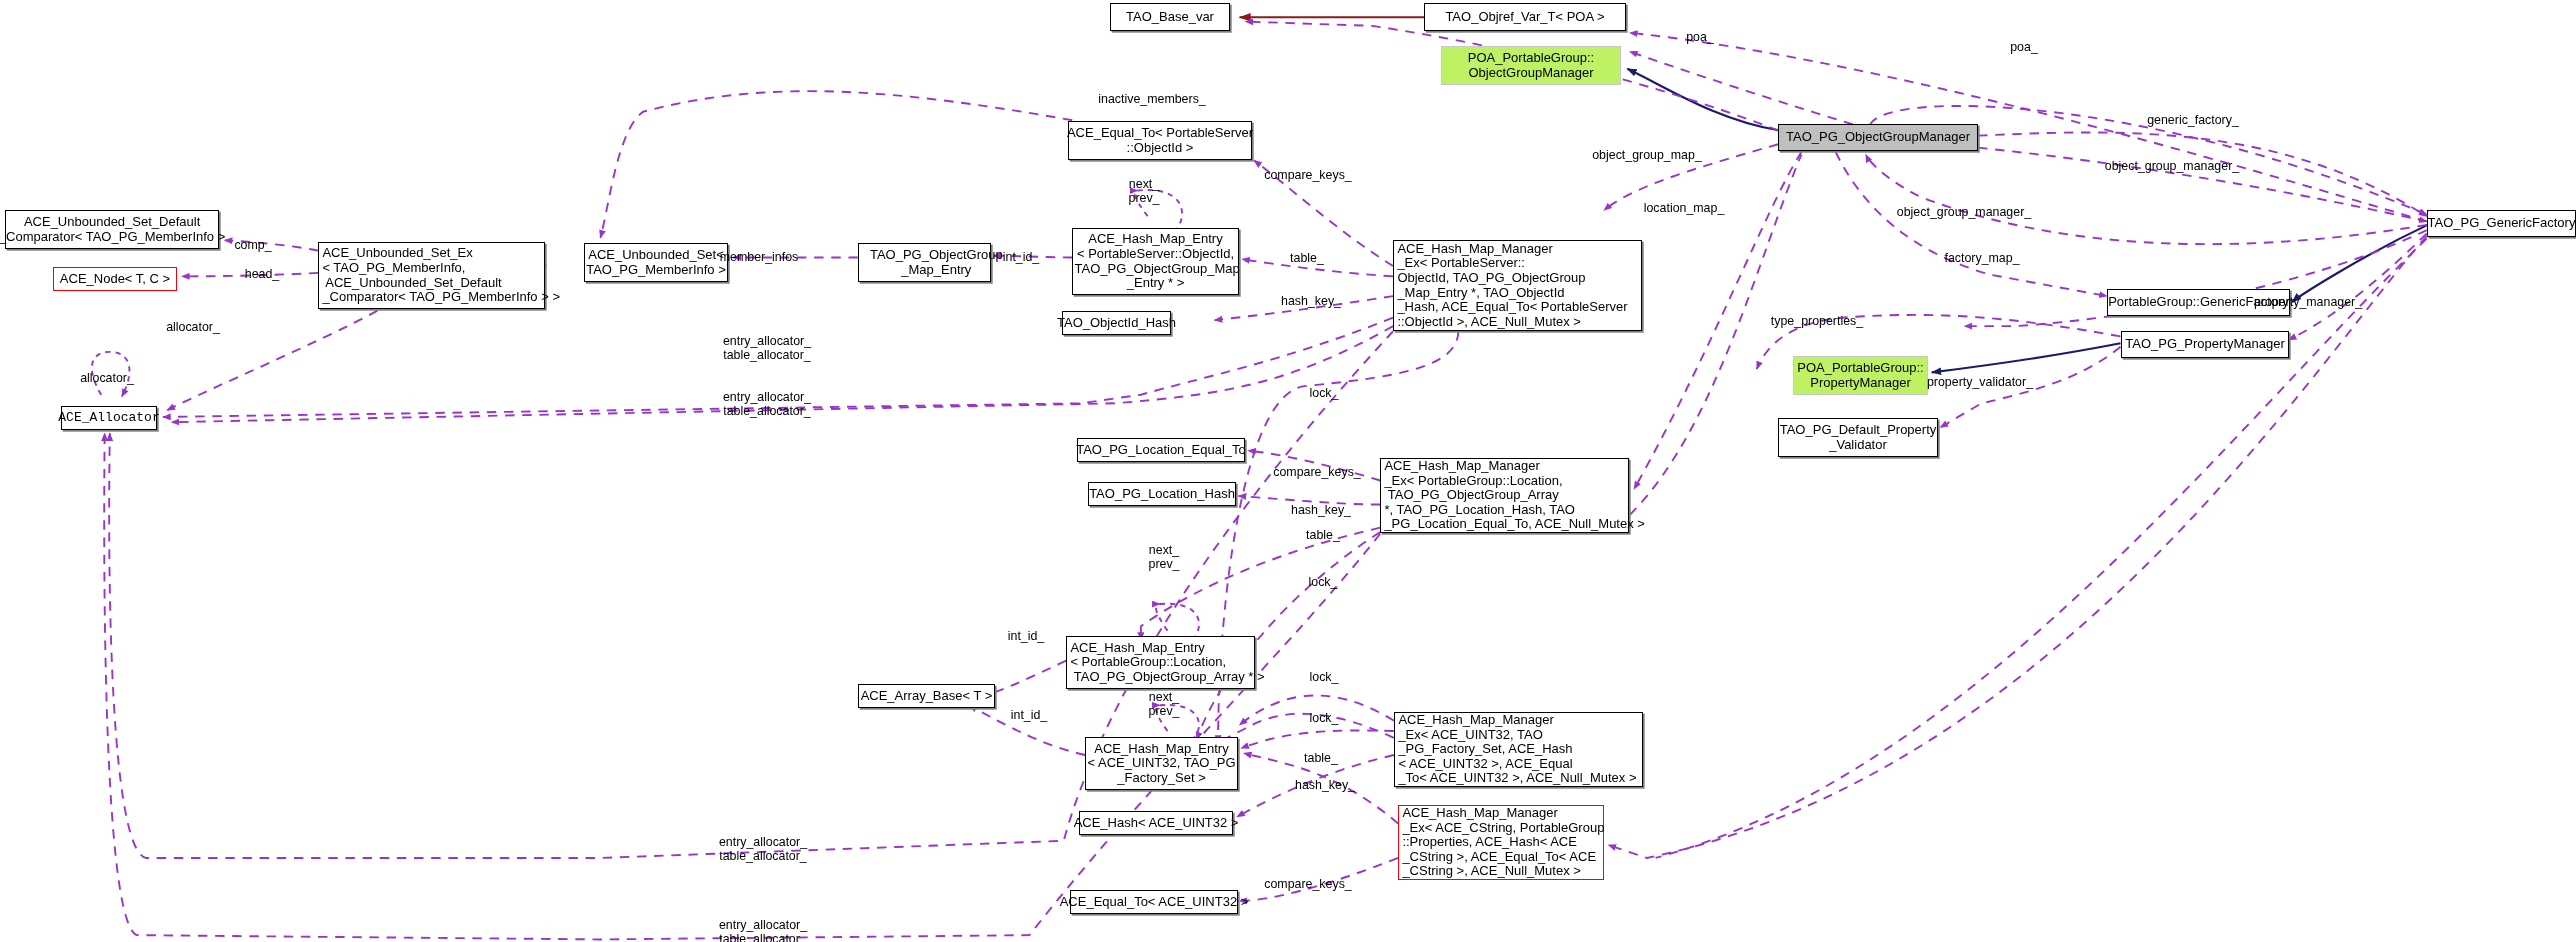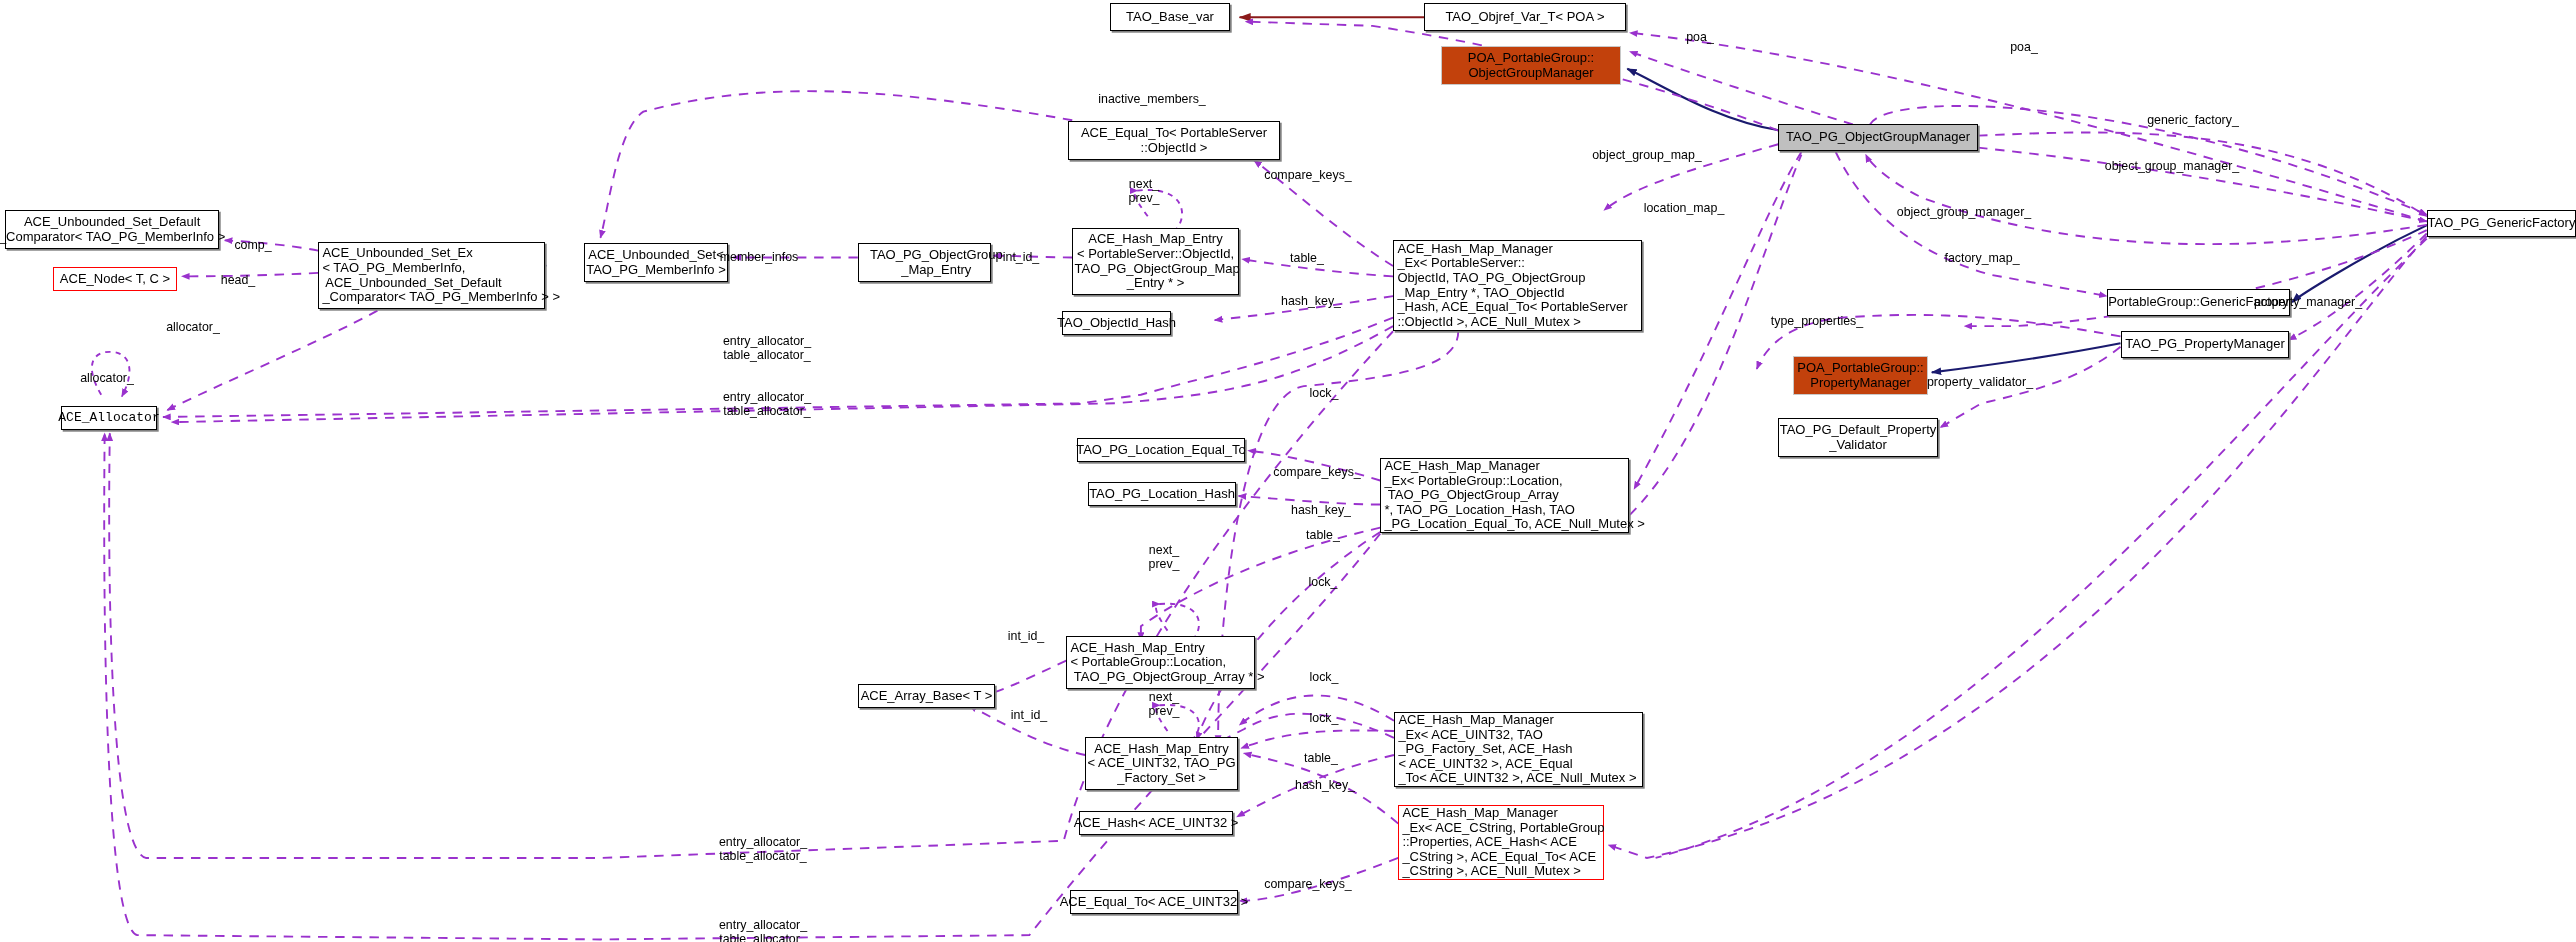--- a/index.html
+++ b/index.html
@@ -5,21 +5,21 @@
   html,body{margin:0;padding:0;background:#ffffff;}
   body{font-family:"Liberation Sans","DejaVu Sans",sans-serif;}
   #canvas{position:relative;width:2576px;height:943px;background:#ffffff;overflow:hidden;}
   svg#edges{position:absolute;left:0;top:0;width:2576px;height:943px;pointer-events:none;}
   .node{position:absolute;box-sizing:border-box;background:#ffffff;border:0.9px solid #000;
         display:flex;align-items:center;justify-content:center;text-align:center;
         font-size:13px;line-height:1.12;color:#000;padding:1.7px 3.4px;
         box-shadow:1.7px 1.7px 0 0 #808080;}
   .node.gray{background:#bfbfbf;border:0.9px solid #000;}
   .node.red{border:1.7px solid #ff0000;box-shadow:none;}
-  .node.plain{border:0.9px solid #c8c8c8;box-shadow:none;background:#c2410c;}
+  .node.plain{border:0.9px solid #c8c8c8;box-shadow:none;background:#bef264;}
   .node .txt{white-space:pre;display:block;}
   .elabel{position:absolute;font-size:12.4px;color:#000;white-space:pre;line-height:1.12;}
   .elabel.c{transform:translateX(-50%);}
 </style>
 </head>
 <body>
 
 <div id="canvas">
 
   <svg id="edges" viewBox="0 0 3003 1099">
@@ -121,21 +121,21 @@
       <span class="txt">TAO_PG_PropertyManager</span>
     </div>
   <div class="node plain" style="left:1793px;top:356px;width:135px;height:39px;">
       <span class="txt">POA_PortableGroup::
 PropertyManager</span>
     </div>
   <div class="node" style="left:1778px;top:418px;width:160px;height:39px;">
       <span class="txt">TAO_PG_Default_Property
 _Validator</span>
     </div>
-  <div class="node" style="left:1068px;top:121px;width:212px;height:39px;">
+  <div class="node" style="left:1068px;top:121px;width:184px;height:39px;">
       <span class="txt">ACE_Equal_To&lt; PortableServer
 ::ObjectId &gt;</span>
     </div>
   <div class="node" style="left:5.1px;top:210px;width:214px;height:39px;">
       <span class="txt">ACE_Unbounded_Set_Default
 _Comparator&lt; TAO_PG_MemberInfo &gt;</span>
     </div>
   <div class="node red" style="left:53px;top:267px;width:124px;height:24px;">
       <span class="txt">ACE_Node&lt; T, C &gt;</span>
     </div>
@@ -236,21 +236,21 @@
   <div class="elabel c" style="left:1980px;top:376px;">property_validator_</div>
   <div class="elabel c" style="left:2308px;top:296px;">property_manager_</div>
   <div class="elabel c" style="left:1308px;top:169px;">compare_keys_</div>
   <div class="elabel c" style="left:1144px;top:178px;text-align:center;">next_
 prev_</div>
   <div class="elabel c" style="left:1307px;top:252px;">table_</div>
   <div class="elabel c" style="left:1311px;top:295px;">hash_key_</div>
   <div class="elabel c" style="left:759px;top:251px;">member_infos</div>
   <div class="elabel c" style="left:1021px;top:251px;">int_id_</div>
   <div class="elabel c" style="left:253px;top:239px;">comp_</div>
-  <div class="elabel c" style="left:238px;top:268px;margin-top:6px;">head_</div>
+  <div class="elabel c" style="left:262px;top:268px;">head_</div>
   <div class="elabel c" style="left:193px;top:321px;">allocator_</div>
   <div class="elabel c" style="left:107px;top:372px;">allocator_</div>
   <div class="elabel c" style="left:767px;top:335px;text-align:center;">entry_allocator_
 table_allocator_</div>
   <div class="elabel c" style="left:767px;top:391px;text-align:center;">entry_allocator_
 table_allocator_</div>
   <div class="elabel c" style="left:1324px;top:387px;">lock_</div>
   <div class="elabel c" style="left:1317px;top:466px;">compare_keys_</div>
   <div class="elabel c" style="left:1321px;top:504px;">hash_key_</div>
   <div class="elabel c" style="left:1323px;top:529px;">table_</div>

